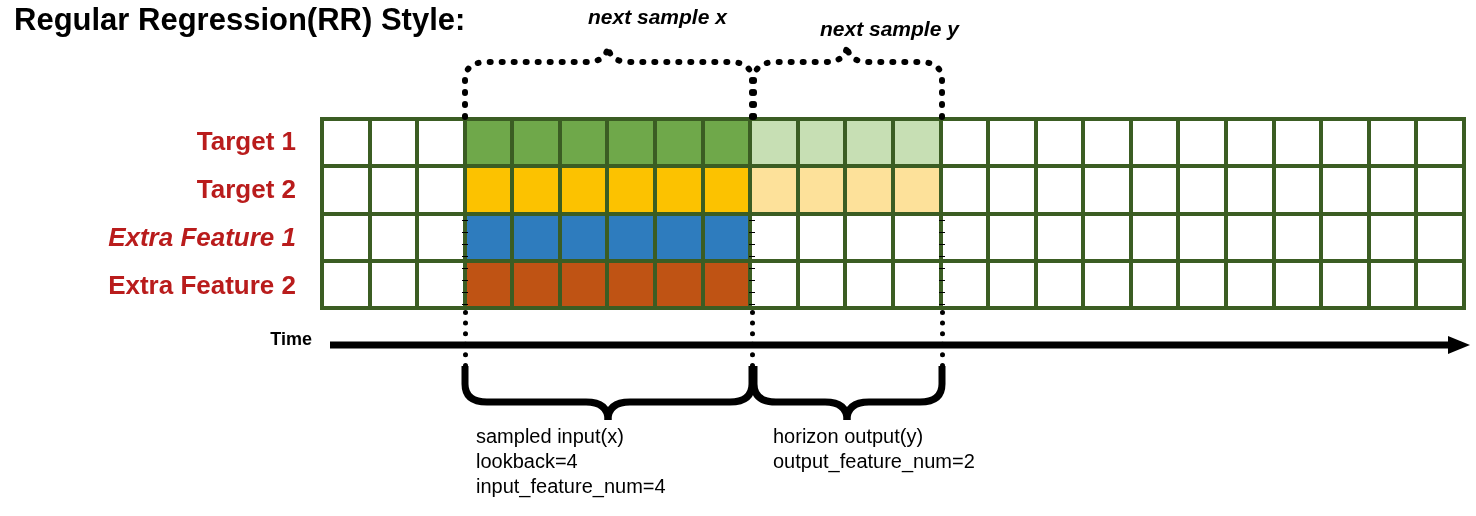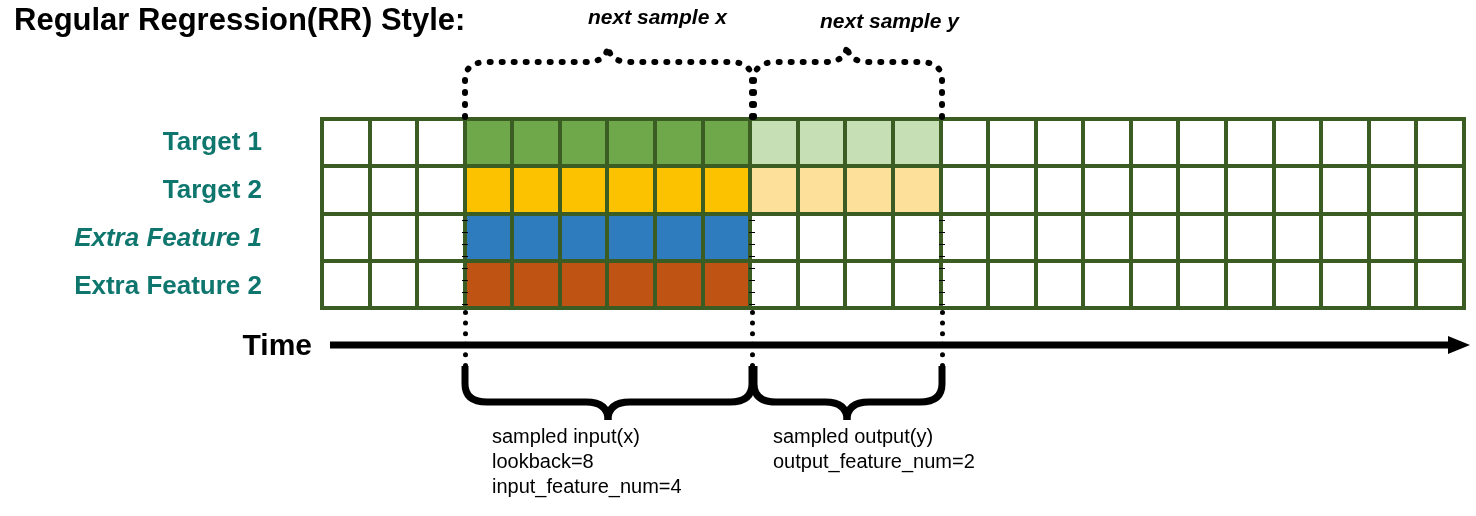--- a/index.html
+++ b/index.html
@@ -15,32 +15,32 @@
   
   #title{
     position:absolute;left:14px;top:2px;
     font-size:31px;font-weight:700;color:#000;
     letter-spacing:0px;white-space:nowrap;
   }
 
   
   .row-label{
     position:absolute;
-    right:1214px;            
-    font-size:26px;font-weight:700;color:#0f766e;
+    right:1180px;            
+    font-size:26px;font-weight:700;color:#b91c1c;
     text-align:right;white-space:nowrap;
     line-height:1;
   }
   #lbl-t1{top:128px;}
   #lbl-t2{top:176px;}
   #lbl-f1{top:224px;font-style:italic;}
   #lbl-f2{top:272px;margin-left:20px;}
   #lbl-time{
     position:absolute;right:1164px;top:330px;
-    font-size:30px;font-weight:700;color:#000;
+    font-size:18px;font-weight:700;color:#000;
     text-align:right;white-space:nowrap;line-height:1;
   }
 
   
   #grid{
     position:absolute;left:320px;top:117px;
     width:1146px;height:193px;
     background:#3b5d23;          
     display:grid;
     grid-template-columns:repeat(24,1fr);
@@ -69,28 +69,28 @@
   
   #overlay{position:absolute;left:0;top:0;width:1476px;height:516px;pointer-events:none;}
 
   
   .top-caption{
     position:absolute;
     font-size:21px;font-style:italic;font-weight:700;color:#000;
     white-space:nowrap;line-height:1;
   }
   #cap-x{left:588px;top:6px;}
-  #cap-y{left:820px;top:10px;}
+  #cap-y{left:820px;top:18px;}
 
   .bot-caption{
     position:absolute;
     font-size:20px;font-weight:400;color:#000;
     line-height:25px;white-space:nowrap;
   }
-  #cap-in {left:492px;top:424px;}
+  #cap-in {left:476px;top:424px;}
   #cap-out{left:773px;top:424px;}
 </style>
 </head>
 <body>
 
 <div class="page">
 
   <div id="title">Regular Regression(RR) Style:</div>
 
   <div class="row-label" id="lbl-t1">Target 1</div>
@@ -233,21 +233,21 @@
       <path d="M754,366 L754,384 Q754,402 776,402 L825,402 Q847,402 847,420"></path>
       <path d="M942,366 L942,384 Q942,402 920,402 L869,402 Q847,402 847,420"></path>
     </g>
   </svg>
 
   <div class="top-caption" id="cap-x">next sample x</div>
   <div class="top-caption" id="cap-y">next sample y</div>
 
   <div class="bot-caption" id="cap-in">
     <div>sampled input(x)</div>
-    <div>lookback=8</div>
+    <div>lookback=4</div>
     <div>input_feature_num=4</div>
   </div>
   <div class="bot-caption" id="cap-out">
-    <div>sampled output(y)</div>
+    <div>horizon output(y)</div>
     <div>output_feature_num=2</div>
   </div>
 
 </div>
 
 </body></html>

